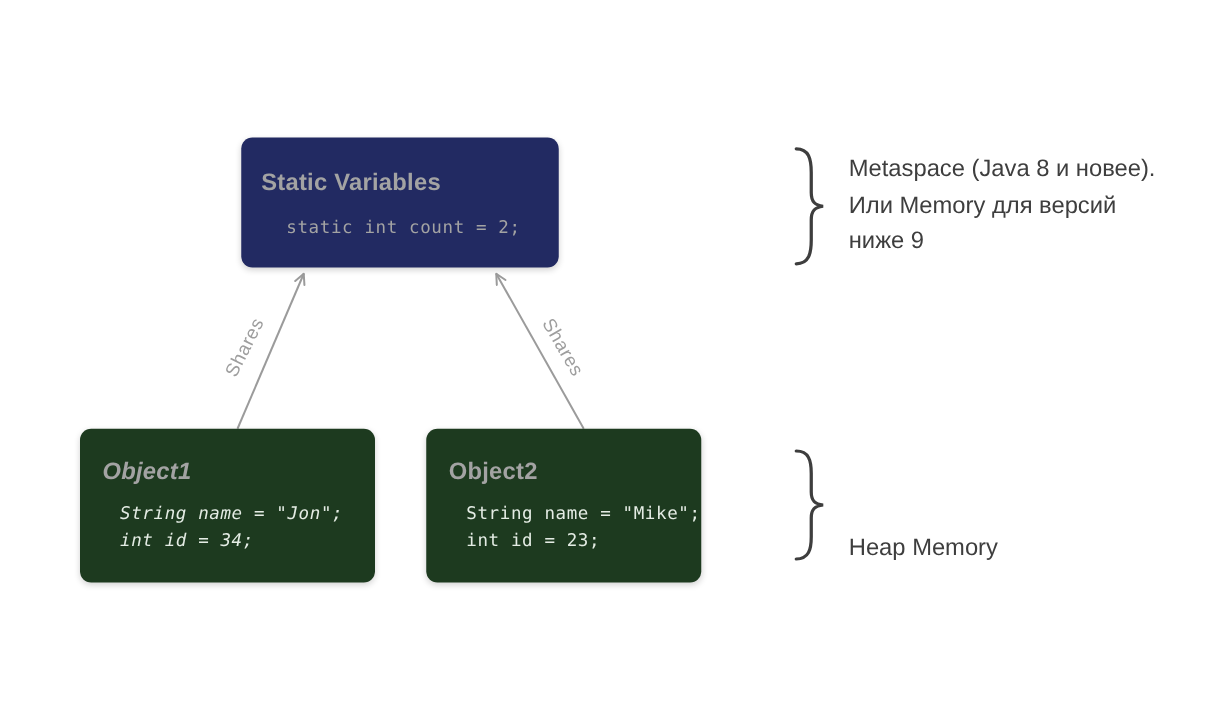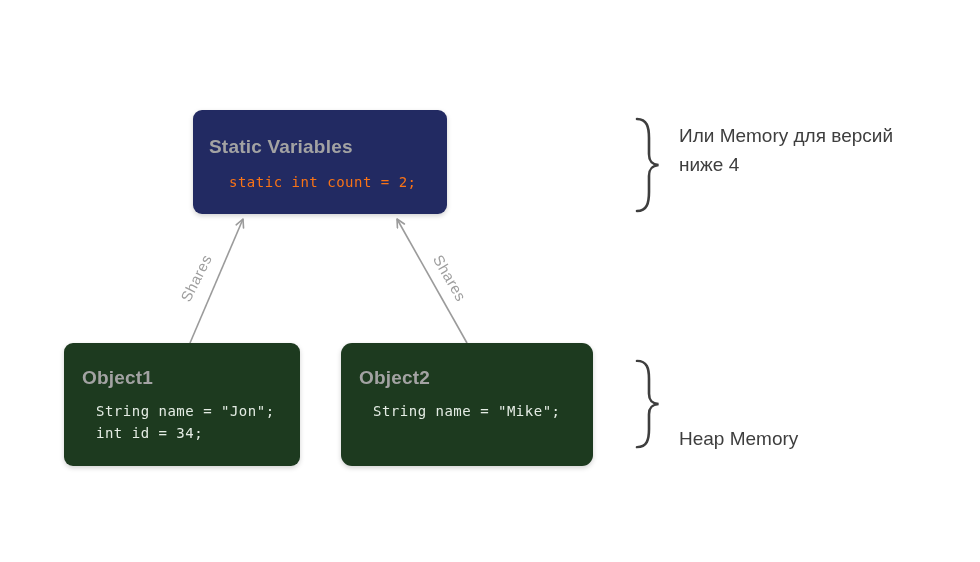--- a/index.html
+++ b/index.html
@@ -27,35 +27,35 @@
   .box-static {
     left: 193px; top: 110px;
     width: 254px; height: 104px;
     background: #222a62;
   }
   .box-object {
     width: 236px; height: 123px;
     background: #1d3a1f;
     top: 343px;
   }
-  .box-object1 { left: 64px; }
-  .box-object2 { left: 341px; width: 252px; border-radius: 11px; }
+  .box-object1 { left: 64px; font-style: italic; }
+  .box-object2 { left: 341px; width: 220px; }
   .box-title {
     font-size: 19px;
     font-weight: bold;
     color: #a3a3a3;
     letter-spacing: 0.2px;
   }
   .box-static .box-title { margin: 26px 0 0 16px; }
   .box-object .box-title { margin: 24px 0 0 18px; }
   .code {
     font-family: "DejaVu Sans Mono", monospace;
     font-size: 14px;
     letter-spacing: 0.5px;
-    color: #f97316;
+    color: #a3a3a3;
     line-height: 22px;
   }
   .box-static .code { margin: 13px 0 0 36px; }
   .box-object .code { margin: 11px 0 0 32px; color: #e4ece4; }
   .share-label {
     position: absolute;
     font-size: 15px;
     color: #9e9e9e;
     letter-spacing: 0.5px;
     white-space: nowrap;
@@ -109,32 +109,34 @@
     <div class="code">
       <div>String name = "Jon";</div>
       <div>int id = 34;</div>
     </div>
   </div>
 
   <div class="box box-object box-object2">
     <div class="box-title">Object2</div>
     <div class="code">
       <div>String name = "Mike";</div>
+      <div>int id = 23;</div>
     </div>
   </div>
 
   <div class="share-label share-left">Shares</div>
   <div class="share-label share-right">Shares</div>
 
   <svg class="brace brace-metaspace" viewBox="0 0 32 96" preserveAspectRatio="none">
     <path d="M6,2 C16,2 18,10 18,21 L18,37 C18,44.5 21,47.2 27.5,48 C21,48.8 18,51.5 18,59 L18,75 C18,86 16,94 6,94" fill="none" stroke="#3e3e3e" stroke-width="2.6" stroke-linecap="round"></path>
   </svg>
   <div class="annotation annotation-metaspace">
+    <div>Metaspace (Java 8 и новее).</div>
     <div>Или Memory для версий</div>
-    <div>ниже 4</div>
+    <div>ниже 9</div>
   </div>
 
   <svg class="brace brace-heap" viewBox="0 0 32 96" preserveAspectRatio="none">
     <path d="M6,2 C16,2 18,10 18,21 L18,37 C18,44.5 21,47.2 27.5,48 C21,48.8 18,51.5 18,59 L18,75 C18,86 16,94 6,94" fill="none" stroke="#3e3e3e" stroke-width="2.6" stroke-linecap="round"></path>
   </svg>
   <div class="annotation annotation-heap">Heap Memory</div>
 
 </div>
 
 </body></html>

